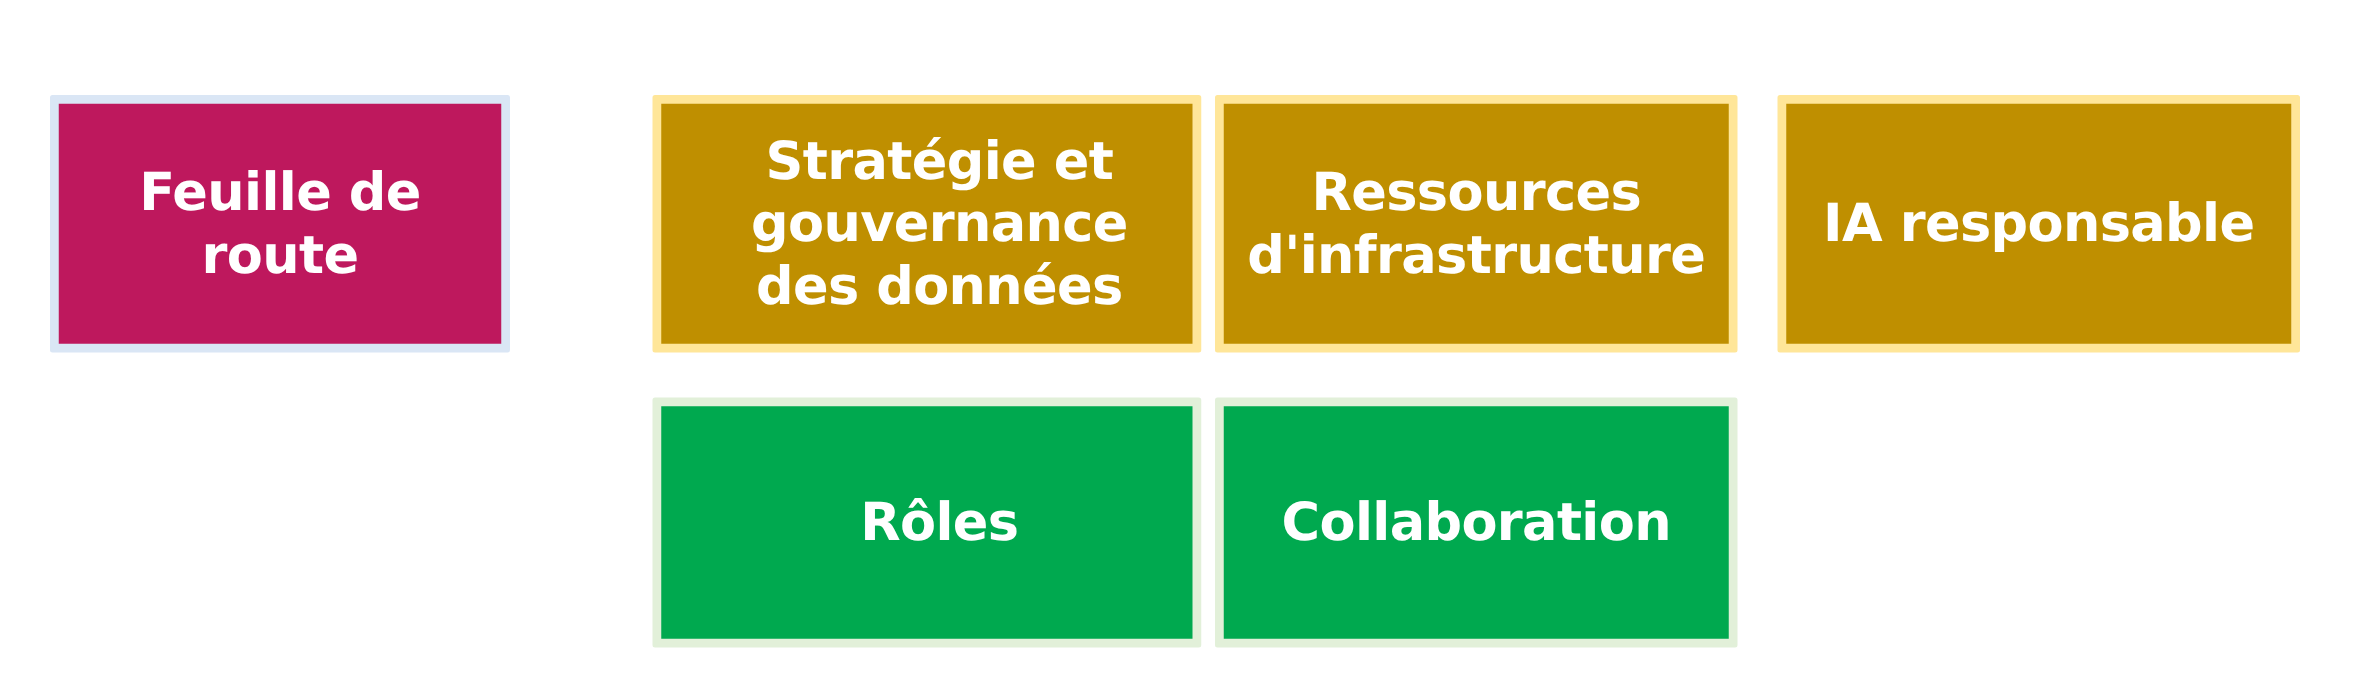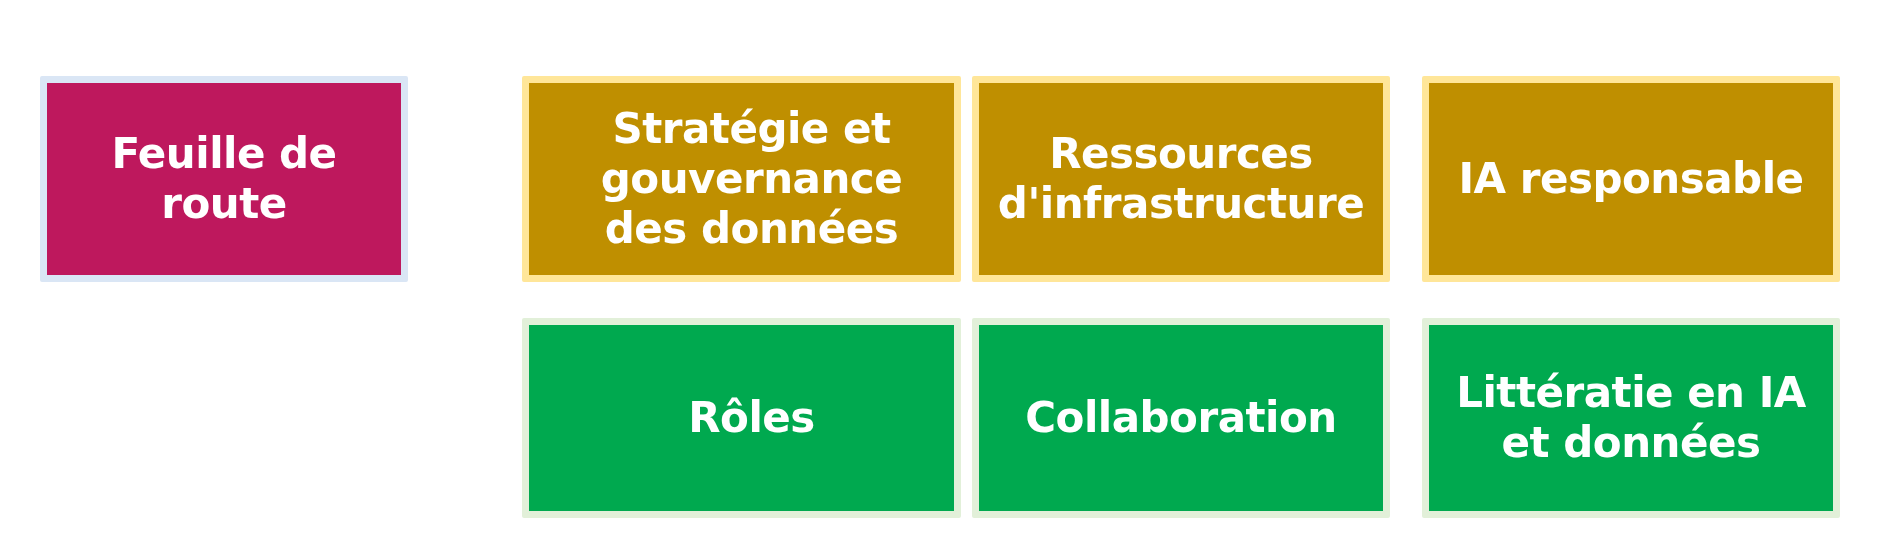--- a/index.html
+++ b/index.html
@@ -75,17 +75,13 @@
   <div class="tile gold c4 r1">
     <span class="label">IA responsable</span>
   </div>
 
   <div class="tile green c2 r2">
     <span class="label">Rôles</span>
   </div>
   <div class="tile green c3 r2">
     <span class="label">Collaboration</span>
   </div>
-  <div class="tile green c4 r2">
-    <span class="label">Littératie en IA
-et données</span>
-  </div>
 </div>
 
 </body></html>

